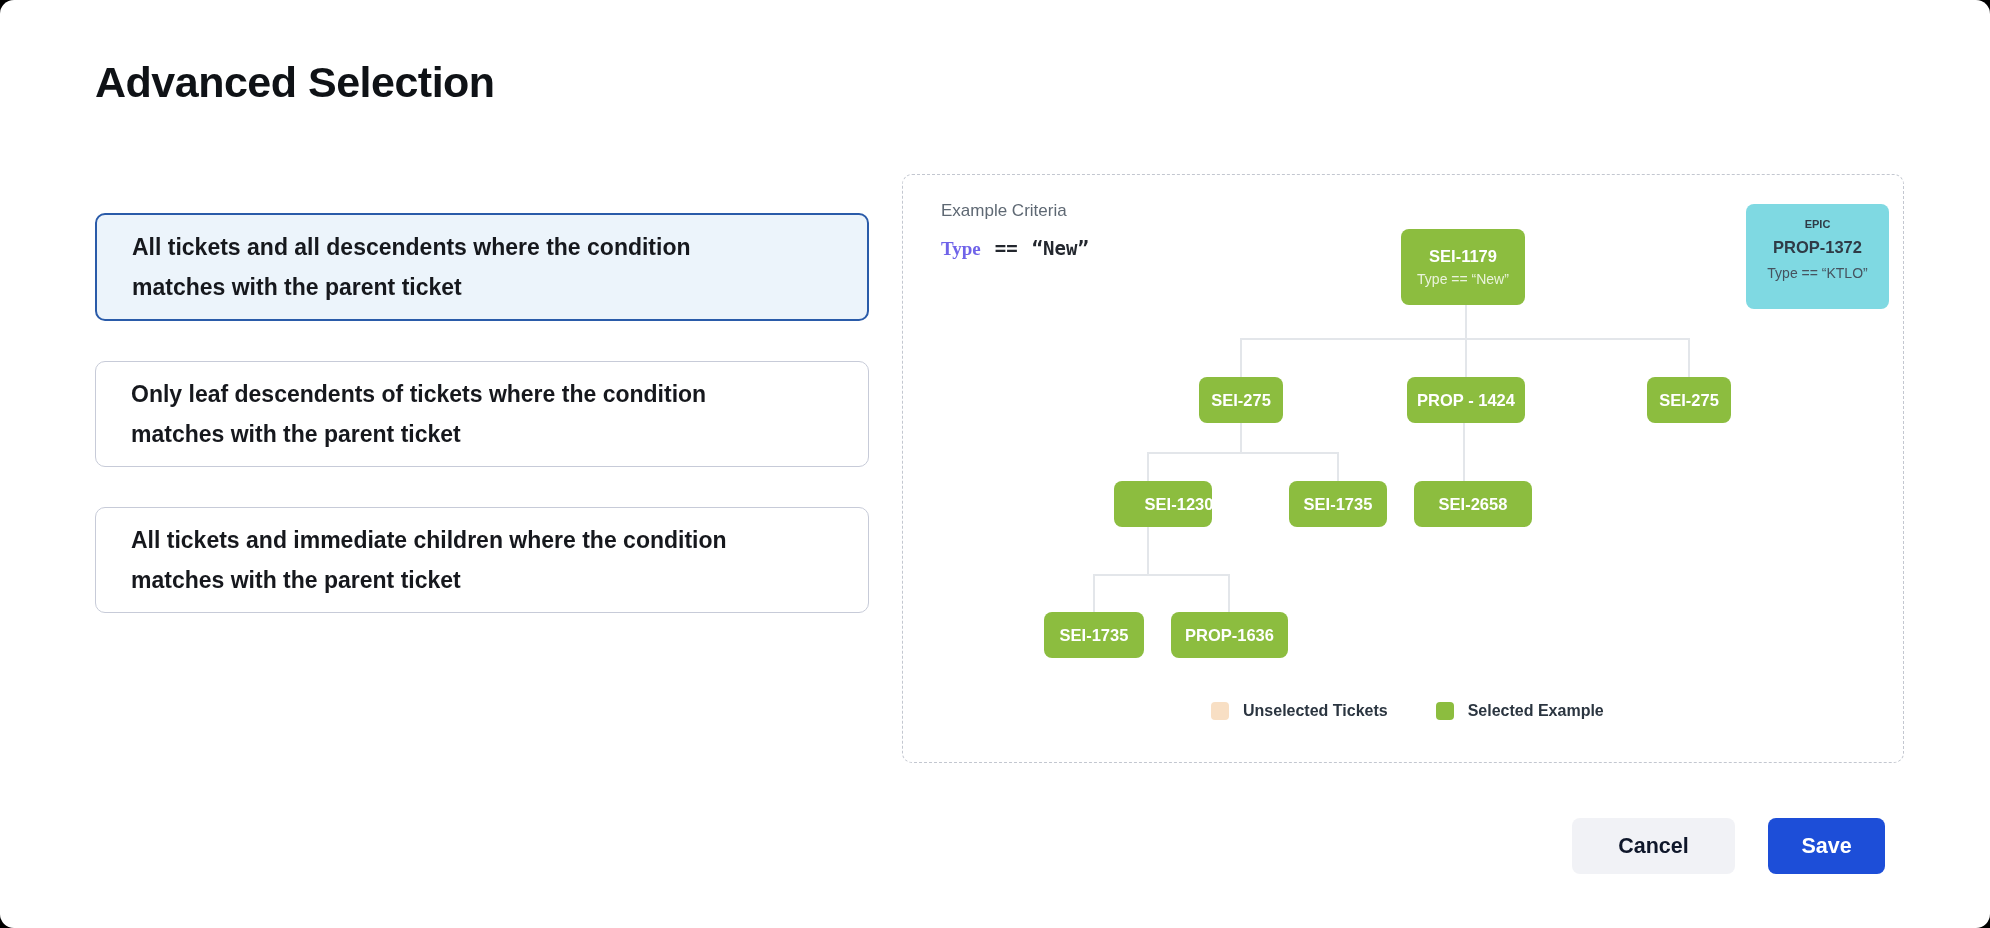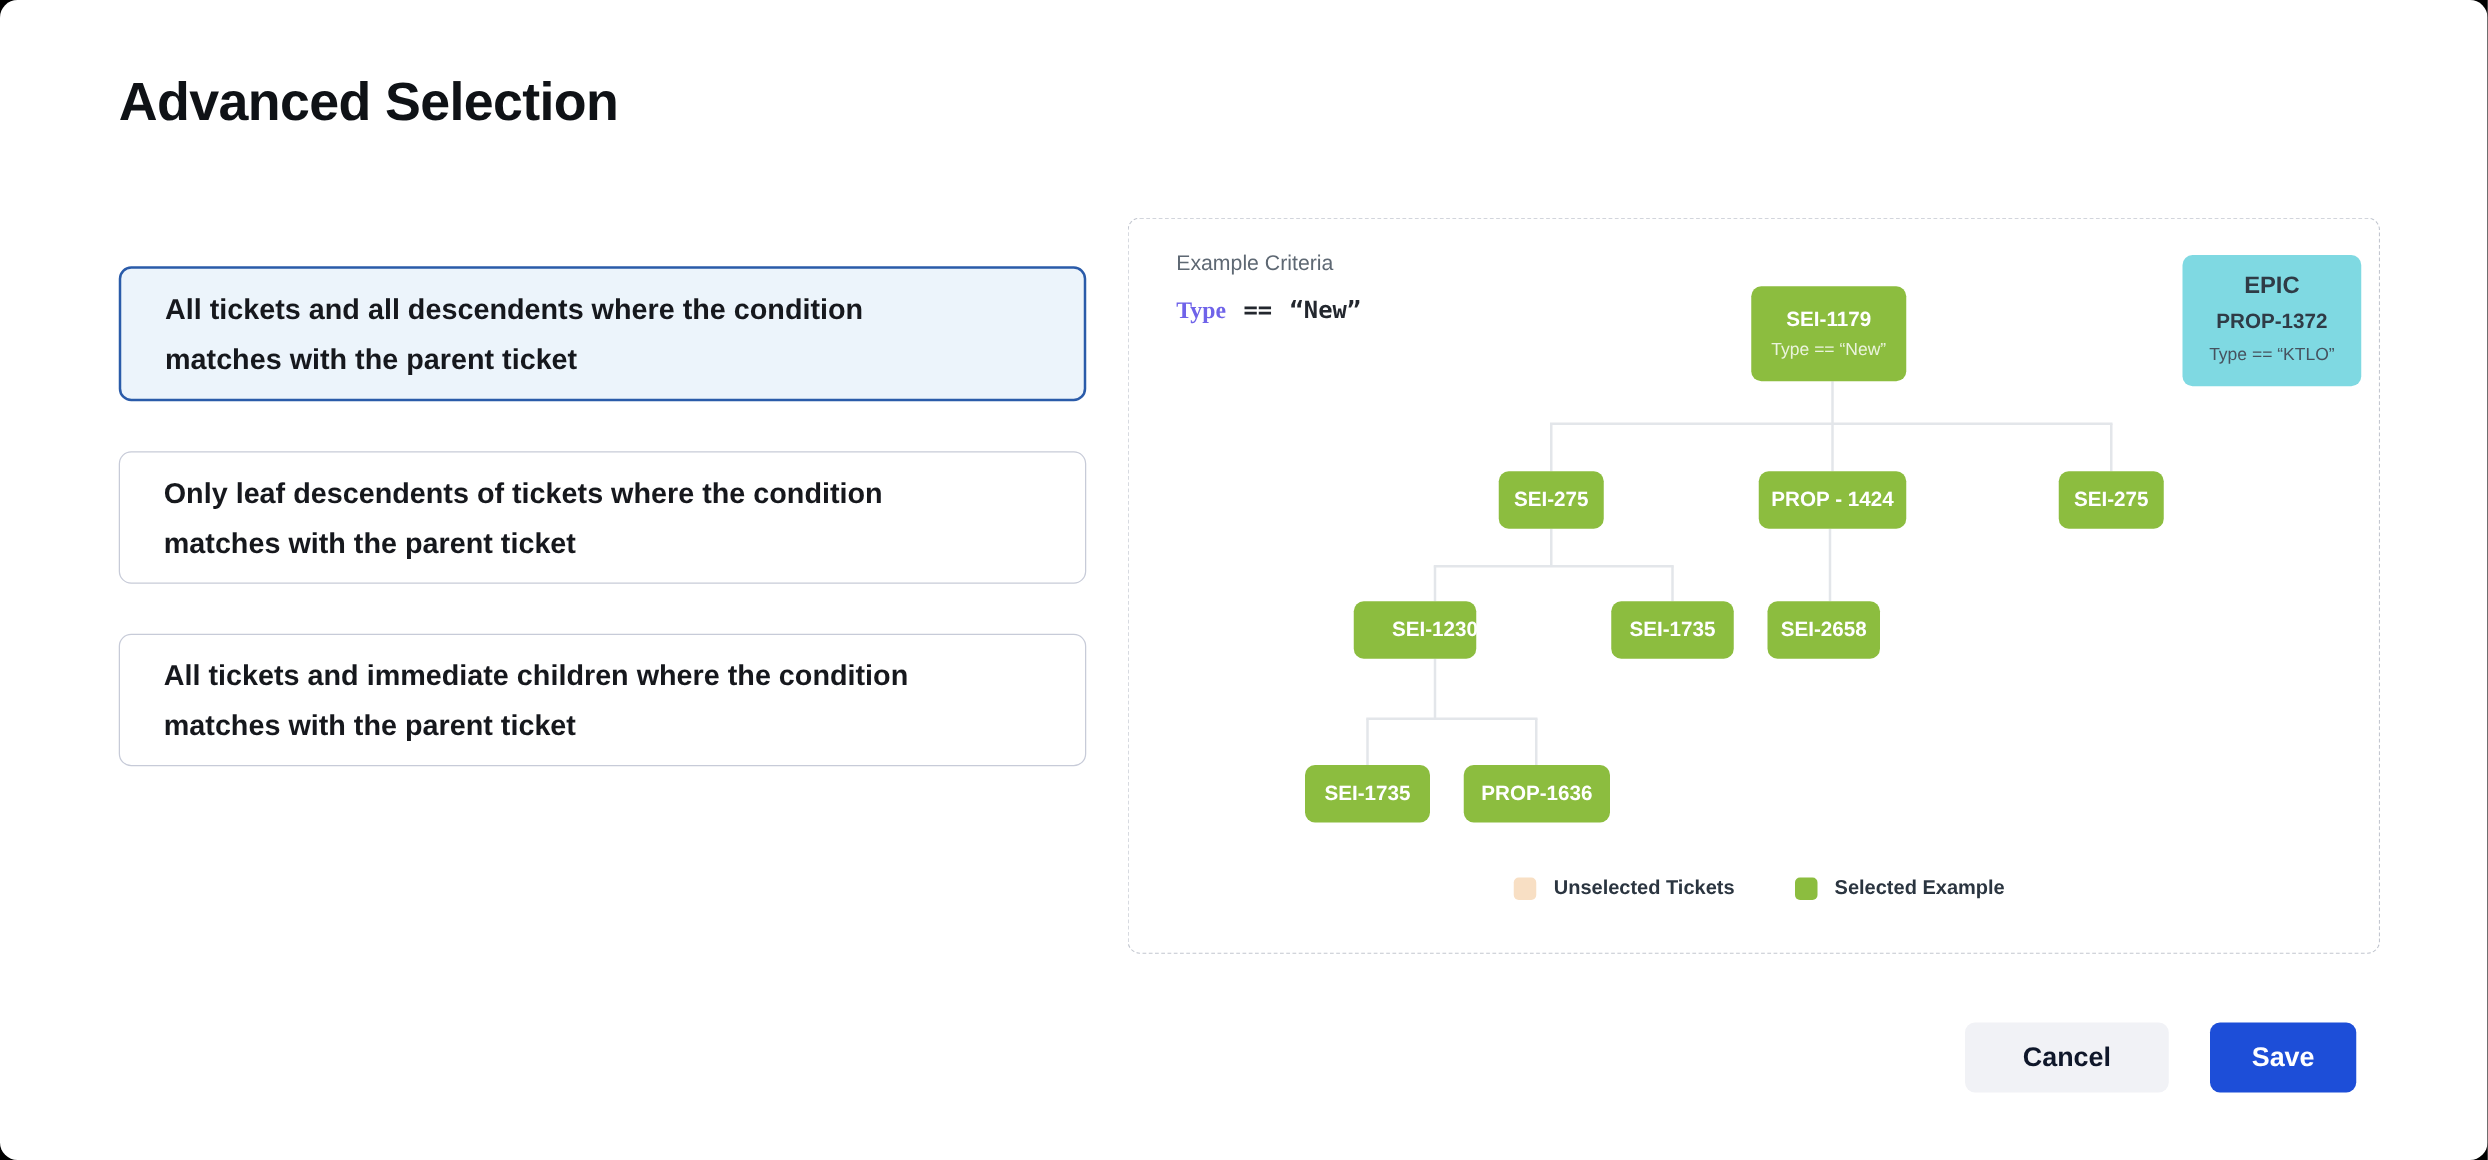--- a/index.html
+++ b/index.html
@@ -34,21 +34,21 @@
   .ex-heading { position:absolute; left:38px; top:26px; font-size:17px; color:#5e6873; }
   .criteria { position:absolute; left:38px; top:62px; font-family:"DejaVu Sans Mono", monospace; font-size:19px; font-weight:bold; }
   .criteria span { margin-right:14px; }
   .crit-field { color:#6f63e9;font-family:Liberation Serif, serif; }
   .crit-op, .crit-val { color:#23272e; }
   
   .epic-card {
     position:absolute; left:843px; top:29px; width:143px; height:105px;
     background:#7fd9e2; border-radius:8px; text-align:center; box-sizing:border-box; padding-top:14px;
   }
-  .epic-kind { font-size:19px; font-weight:700; color:#2f3b46; }
+  .epic-kind { font-size:11px; font-weight:700; color:#2f3b46; }
   .epic-id { font-size:16.5px; font-weight:700; color:#2f3b46; margin-top:8px; }
   .epic-cond { font-size:14px; color:#46525e; margin-top:8px; }
   
   .node {
     position:absolute; box-sizing:border-box; height:46px;
     background:#8cbd3f; border-radius:8px; color:#ffffff;
     display:flex; align-items:center; justify-content:center;
     font-size:16.5px; font-weight:700; white-space:nowrap;
   }
   .node.root { height:76px; flex-direction:column; }
@@ -125,27 +125,27 @@
     </div>
     <div class="node" style="left:296px; top:202px; width:84px;">
       <span>SEI-275</span>
     </div>
     <div class="node" style="left:504px; top:202px; width:118px;">
       <span>PROP - 1424</span>
     </div>
     <div class="node" style="left:744px; top:202px; width:84px;">
       <span>SEI-275</span>
     </div>
-    <div class="node" style="left:180px; top:306px; width:98px;padding-left:32px;">
+    <div class="node" style="left:211px; top:306px; width:98px;padding-left:32px;">
       <span>SEI-1230</span>
     </div>
     <div class="node" style="left:386px; top:306px; width:98px;">
       <span>SEI-1735</span>
     </div>
-    <div class="node" style="left:511px; top:306px; width:90px;">
+    <div class="node" style="left:511px; top:306px; width:118px;">
       <span>SEI-2658</span>
     </div>
     <div class="node" style="left:141px; top:437px; width:100px;">
       <span>SEI-1735</span>
     </div>
     <div class="node" style="left:268px; top:437px; width:117px;">
       <span>PROP-1636</span>
     </div>
 
     <div class="legend">

